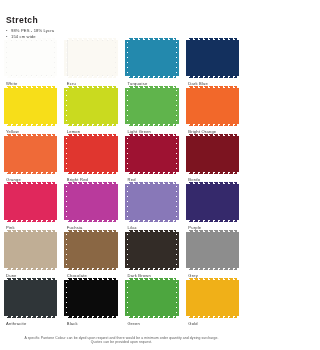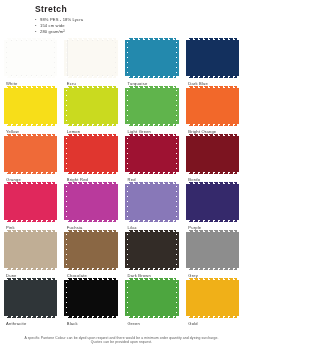--- a/index.html
+++ b/index.html
@@ -18,22 +18,21 @@
   #page {
     width: 243px;
     height: 350px;
     position: relative;
     box-sizing: border-box;
     padding: 0;
   }
 
   
   #header {
-    padding: 4px 6px 0 6px;
-    margin-left: 29px;
+    padding: 15px 6px 0 6px;
   }
   #title {
     font-size: 8.5px;
     font-weight: bold;
     letter-spacing: 0.4px;
     color: #231f20;
     margin: 0 0 3px 0;
     line-height: 10px;
   }
   .spec-list {

